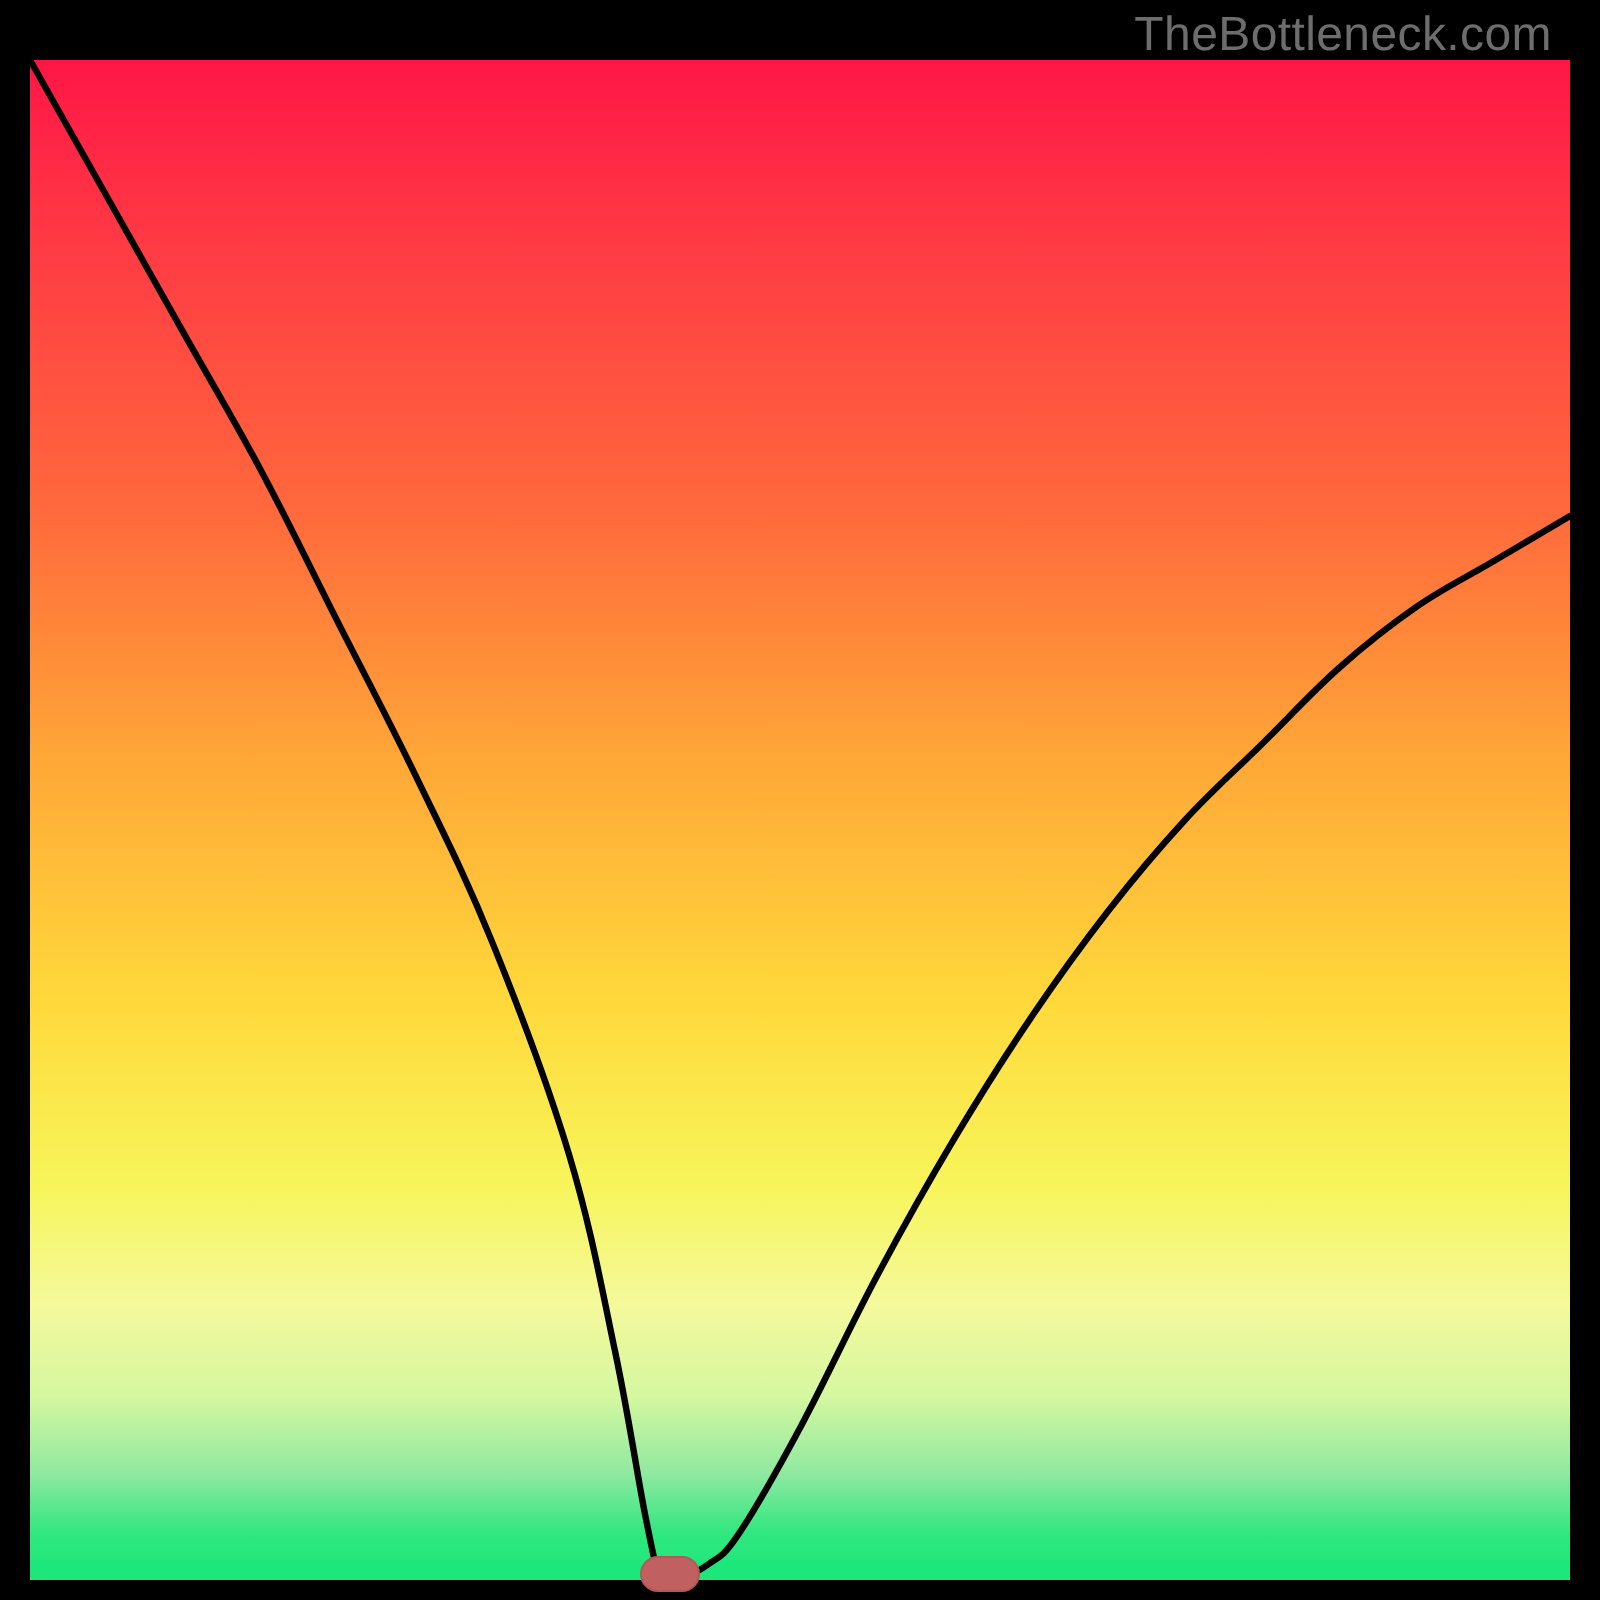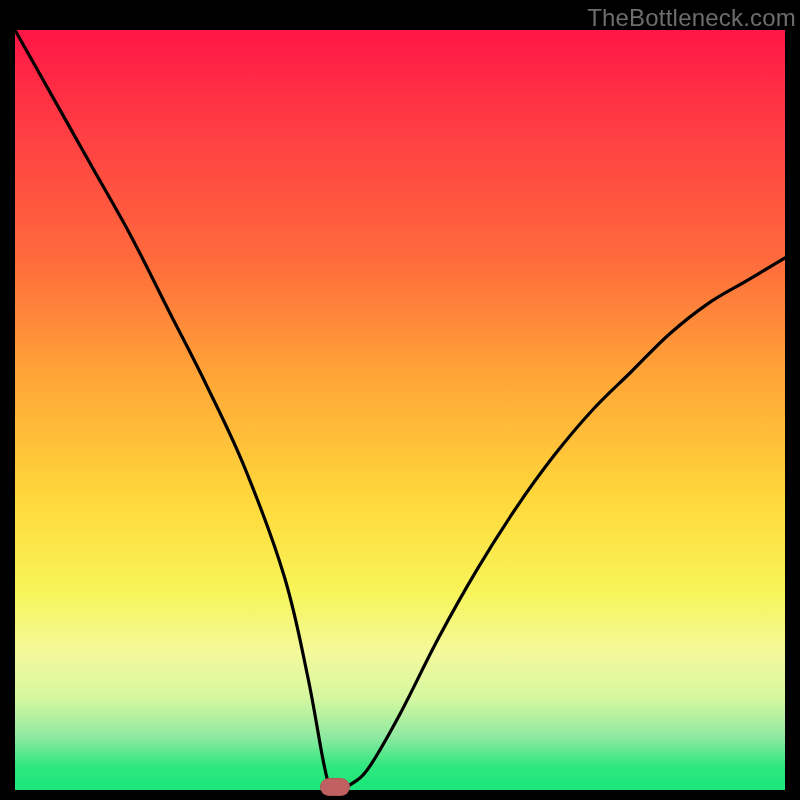--- a/index.html
+++ b/index.html
@@ -35,21 +35,21 @@
       #f7f55a 74%,
       #f4f99c 82%,
       #d4f7a0 88%,
       #8fe9a0 93%,
       #2ee77f 97%,
       #1de77a 100%
     );
   }
   .watermark {
     position: absolute;
-    right: 4px;
+    right: 24px;
     top: 4px;
     color: #6d6d6d;
     font-size: 24px;
     font-weight: 500;
     letter-spacing: 0.2px;
   }
   .marker {
     position: absolute;
     width: 30px;
     height: 18px;

